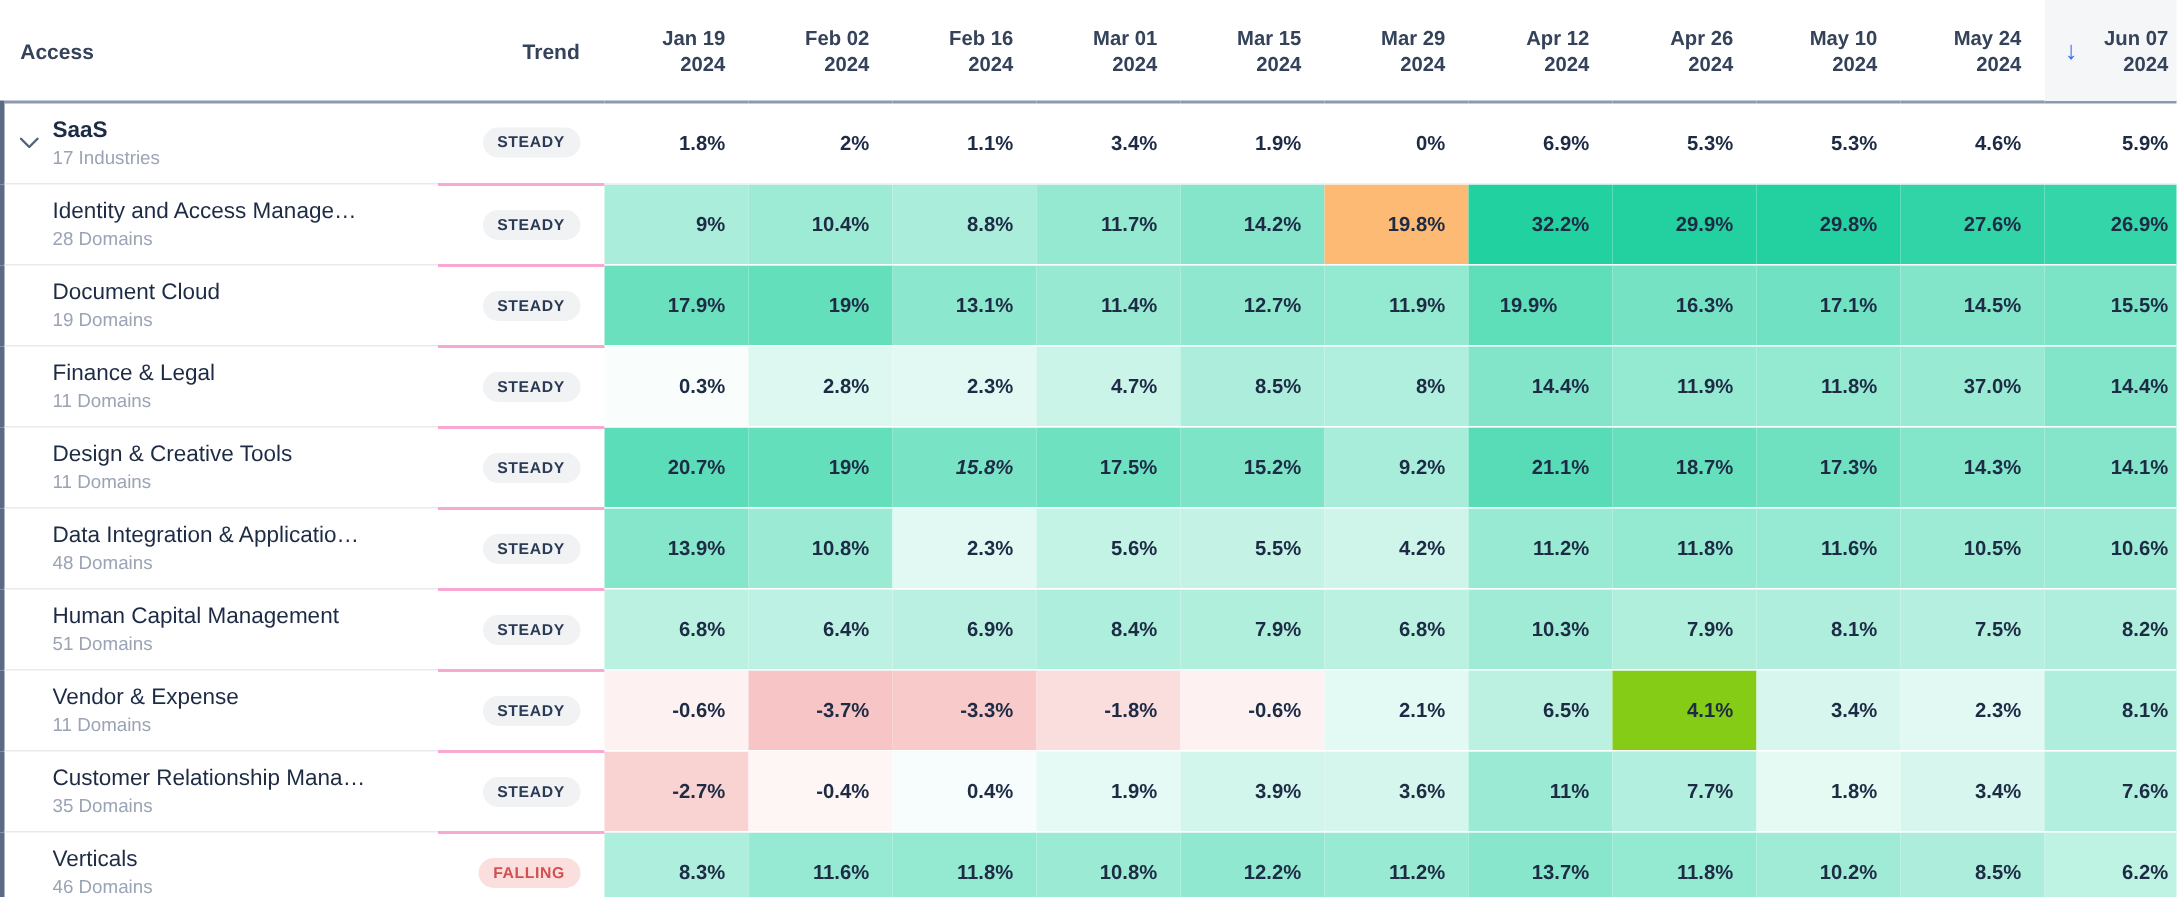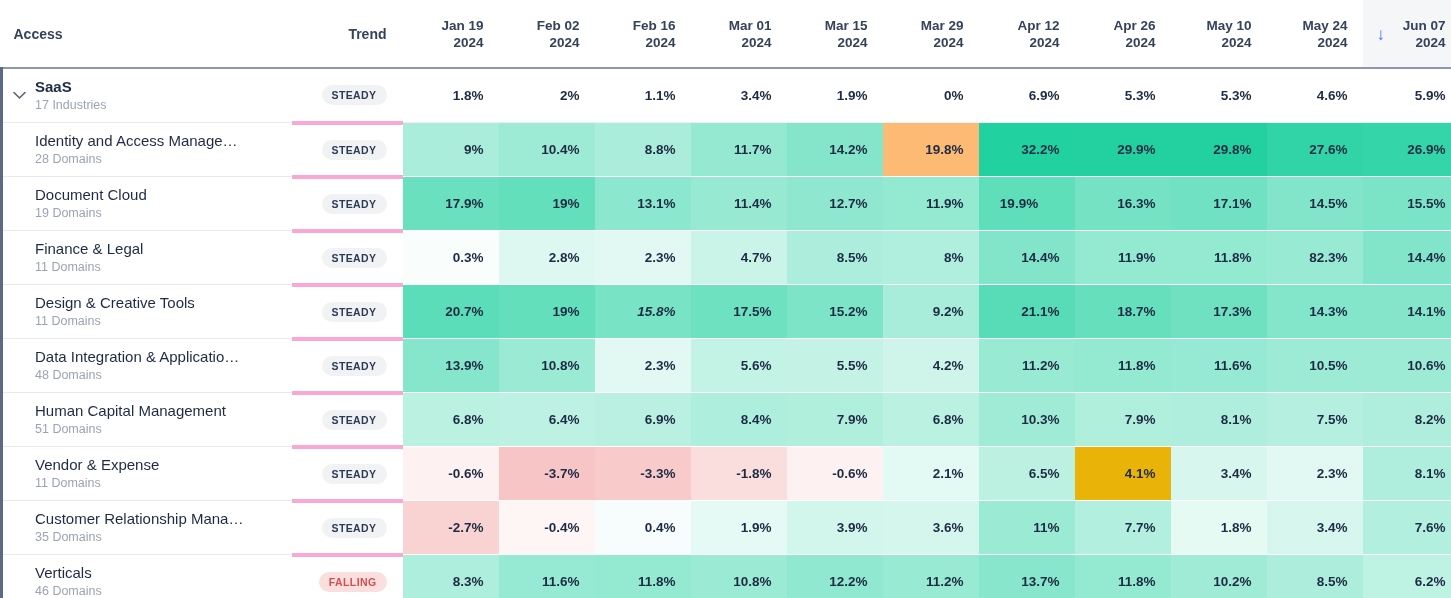--- a/index.html
+++ b/index.html
@@ -58,21 +58,21 @@
   .s-name {
     font-size: 15px; color: #1d2b45; font-weight: 400;
     white-space: nowrap; overflow: hidden; text-overflow: ellipsis;
     max-width: 224px; line-height: 19px;
   }
   .s-name.group { font-weight: 700; font-size: 15px; }
   .s-sub { font-size: 12.5px; color: #9aa4b4; line-height: 17px; margin-top: 1px; }
 
   td.trend-cell {
     background: #ffffff;
-    border-bottom: 4px solid #f9a8d4;
+    border-bottom: 2px solid #f9a8d4;
     text-align: right;
     padding-right: 16px;
   }
   .badge {
     display: inline-block;
     padding: 4px 10px 4px 10px;
     border-radius: 11px;
     font-size: 10.5px;
     font-weight: 700;
     letter-spacing: 0.4px;
@@ -246,21 +246,21 @@
           <td class="trend-cell"><span class="badge steady">STEADY</span></td>
           <td class="val" style="background: rgb(249, 254, 252);">0.3%</td>
           <td class="val" style="background: rgb(220, 248, 240);">2.8%</td>
           <td class="val" style="background: rgb(225, 249, 242);">2.3%</td>
           <td class="val" style="background: rgb(203, 244, 233);">4.7%</td>
           <td class="val" style="background: rgb(172, 238, 219);">8.5%</td>
           <td class="val" style="background: rgb(176, 239, 221);">8%</td>
           <td class="val" style="background: rgb(130, 229, 201);">14.4%</td>
           <td class="val" style="background: rgb(148, 233, 209);">11.9%</td>
           <td class="val" style="background: rgb(148, 233, 209);">11.8%</td>
-          <td class="val" style="background: rgb(153, 234, 211);">82.3%</td>
+          <td class="val" style="background: rgb(153, 234, 211);">37.0%</td>
           <td class="val" style="background: rgb(130, 229, 201);">14.4%</td>
         </tr>
         <tr>
           <td class="sector-cell">
             <div class="inner">
               <span class="chev empty">
                 <svg width="13" height="9" viewBox="0 0 13 9">
                   <path d="M1 1.5 L6.5 7 L12 1.5" fill="none" stroke="#55637a" stroke-width="1.6" stroke-linecap="round" stroke-linejoin="round"></path>
                 </svg>
               </span>
@@ -352,21 +352,21 @@
             </div>
           </td>
           <td class="trend-cell"><span class="badge steady">STEADY</span></td>
           <td class="val" style="background: rgb(253, 241, 241);">-0.6%</td>
           <td class="val" style="background: rgb(247, 197, 197);">-3.7%</td>
           <td class="val" style="background: rgb(248, 202, 202);">-3.3%</td>
           <td class="val" style="background: rgb(250, 222, 222);">-1.8%</td>
           <td class="val" style="background: rgb(253, 241, 241);">-0.6%</td>
           <td class="val" style="background: rgb(227, 249, 243);">2.1%</td>
           <td class="val" style="background: rgb(188, 241, 226);">6.5%</td>
-          <td class="val" style="background: #eab308;">4.1%</td>
+          <td class="val" style="background: #84cc16;">4.1%</td>
           <td class="val" style="background: rgb(215, 247, 238);">3.4%</td>
           <td class="val" style="background: rgb(225, 249, 242);">2.3%</td>
           <td class="val" style="background: rgb(175, 238, 221);">8.1%</td>
         </tr>
         <tr>
           <td class="sector-cell">
             <div class="inner">
               <span class="chev empty">
                 <svg width="13" height="9" viewBox="0 0 13 9">
                   <path d="M1 1.5 L6.5 7 L12 1.5" fill="none" stroke="#55637a" stroke-width="1.6" stroke-linecap="round" stroke-linejoin="round"></path>

